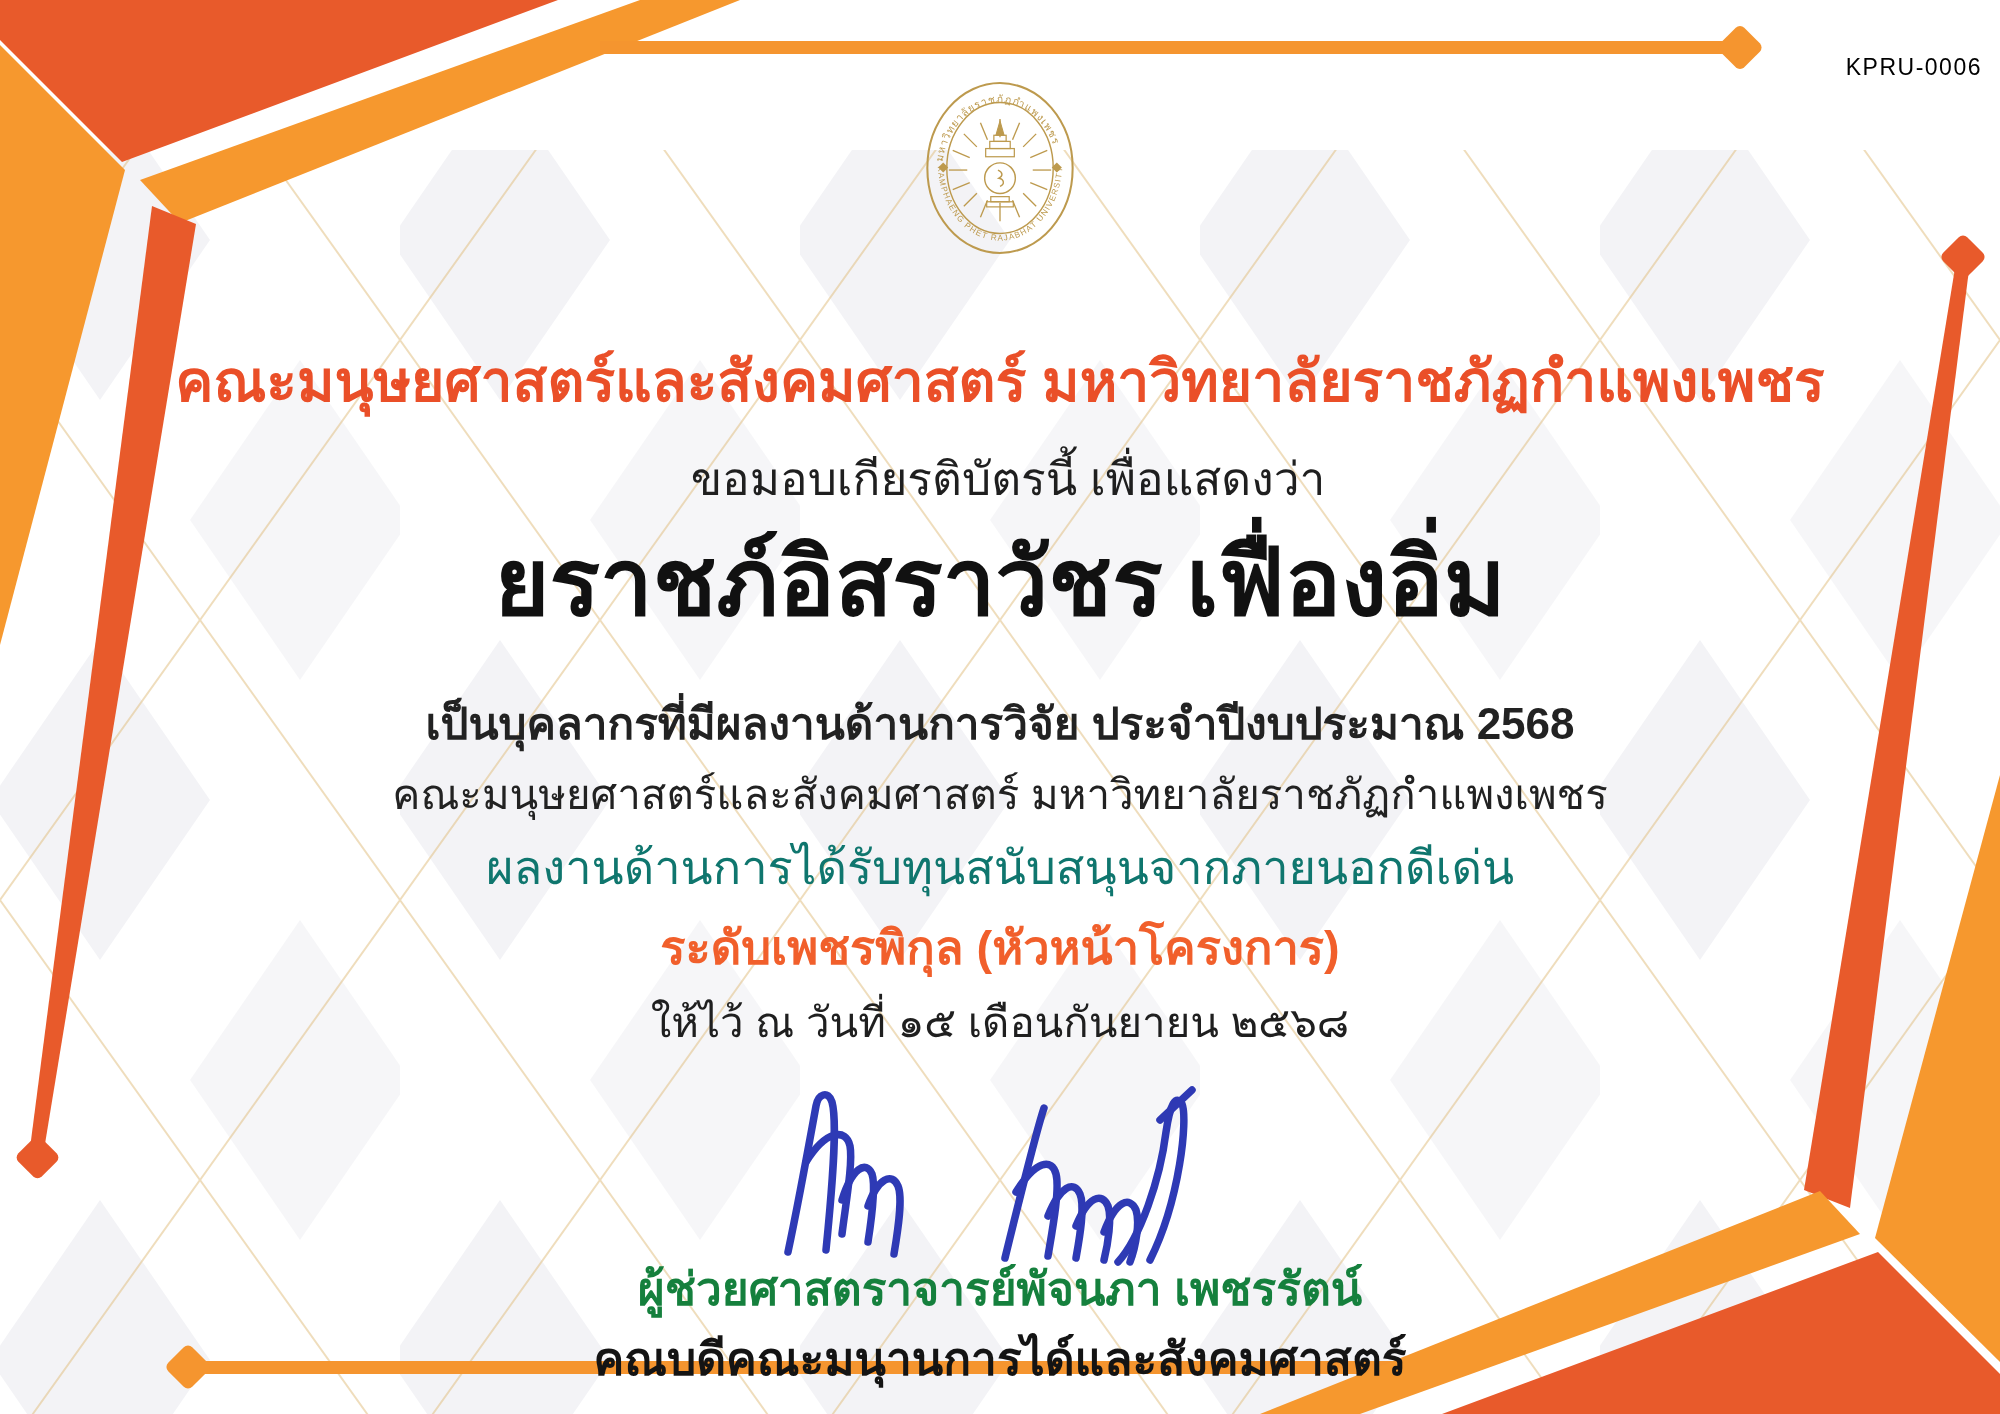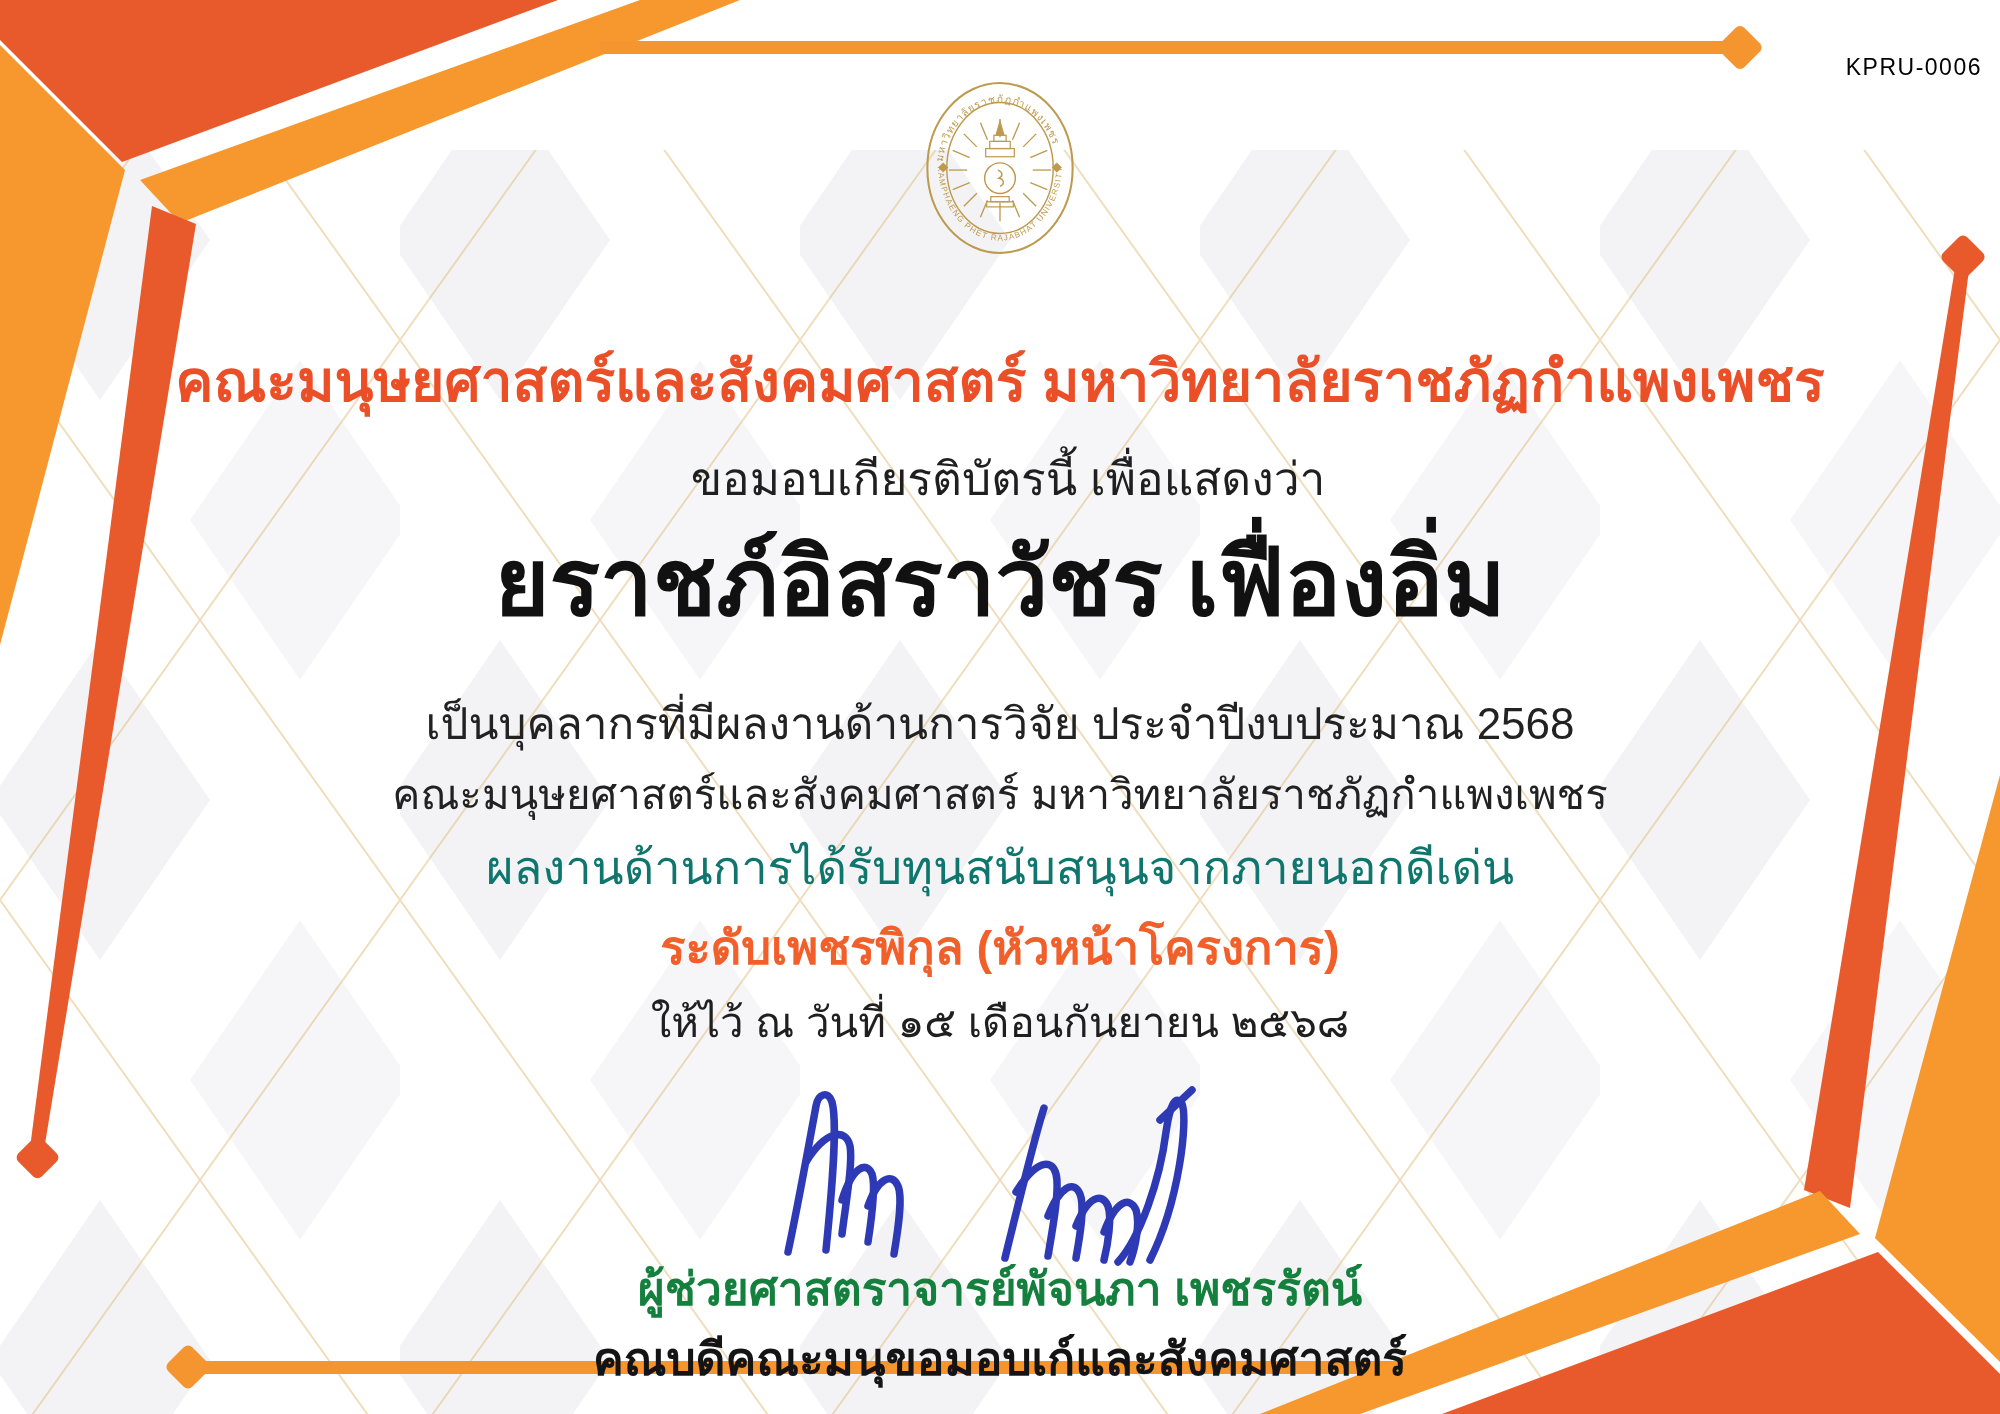--- a/index.html
+++ b/index.html
@@ -5,21 +5,21 @@
   html,body{margin:0;padding:0;background:#ffffff;}
   .stage{
     position:relative;width:2000px;height:1414px;overflow:hidden;background:#ffffff;
     font-family:"Liberation Sans",sans-serif;
   }
   .layer{position:absolute;left:0;top:0;width:100%;height:100%;pointer-events:none;}
   .txt{position:absolute;left:0;width:100%;text-align:center;line-height:1.18;white-space:nowrap;}
   .t-heading   {top:348px;font-size:57px;font-weight:700;color:#EA4F28;}
   .t-present   {top:452px;font-size:46px;font-weight:500;color:#1f1f1f;padding-left:8px;}
   .t-name      {top:528px;font-size:94px;font-weight:700;color:#111111;font-family:"Liberation Serif",serif;}
-  .t-ach1      {top:698px;font-size:44px;font-weight:400;color:#222222;}
+  .t-ach1      {top:698px;font-size:44px;font-weight:700;color:#222222;}
   .t-ach2      {top:770px;font-size:42px;font-weight:400;color:#222222;}
   .t-award     {top:840px;font-size:47px;font-weight:500;color:#0f766e;}
   .t-level     {top:920px;font-size:47px;font-weight:700;color:#F15F2B;}
   .t-date      {top:998px;font-size:42px;font-weight:400;color:#1f1f1f;}
   .t-signer    {top:1262px;font-size:46px;font-weight:700;color:#15803d;}
   .t-title     {top:1332px;font-size:46px;font-weight:700;color:#141414;}
   .t-code{
     position:absolute;top:54px;right:18px;width:auto;left:auto;
     font-size:23px;font-weight:500;letter-spacing:1.5px;color:#000000;
   }
@@ -122,21 +122,21 @@
 
   <div class="txt t-heading" style="z-index:2">คณะมนุษยศาสตร์และสังคมศาสตร์ มหาวิทยาลัยราชภัฏกำแพงเพชร</div>
   <div class="txt t-present" style="z-index:2">ขอมอบเกียรติบัตรนี้ เพื่อแสดงว่า</div>
   <div class="txt t-name" style="z-index:2">ยราชภ์อิสราวัชร เฟื่องอิ่ม</div>
   <div class="txt t-ach1" style="z-index:2">เป็นบุคลากรที่มีผลงานด้านการวิจัย ประจำปีงบประมาณ 2568</div>
   <div class="txt t-ach2" style="z-index:2">คณะมนุษยศาสตร์และสังคมศาสตร์ มหาวิทยาลัยราชภัฏกำแพงเพชร</div>
   <div class="txt t-award" style="z-index:2">ผลงานด้านการได้รับทุนสนับสนุนจากภายนอกดีเด่น</div>
   <div class="txt t-level" style="z-index:2">ระดับเพชรพิกุล (หัวหน้าโครงการ)</div>
   <div class="txt t-date" style="z-index:2">ให้ไว้ ณ วันที่ ๑๕ เดือนกันยายน ๒๕๖๘</div>
   <div class="txt t-signer" style="z-index:2">ผู้ช่วยศาสตราจารย์พัจนภา เพชรรัตน์</div>
-  <div class="txt t-title" style="z-index:2">คณบดีคณะมนุขอมอบเก์และสังคมศาสตร์</div>
+  <div class="txt t-title" style="z-index:2">คณบดีคณะมนุานการได์และสังคมศาสตร์</div>
 
   <svg class="layer" style="z-index:3" viewBox="0 0 2000 1414">
     <g fill="none" stroke="#2632B2" stroke-width="7.5" stroke-linecap="round" stroke-linejoin="round" opacity="0.96">
       <path d="M788,1252 C798,1205 812,1128 816,1106 C818,1094 828,1090 832,1102 C837,1120 834,1170 826,1250"></path>
       <path d="M806,1162 C826,1130 846,1128 850,1146 C853,1162 846,1202 842,1234"></path>
       <path d="M842,1200 C852,1168 866,1160 872,1174 C876,1186 872,1216 868,1242"></path>
       <path d="M868,1206 C878,1178 892,1172 898,1186 C903,1198 898,1230 894,1254"></path>
       <path d="M1005,1258 C1018,1205 1036,1132 1044,1108"></path>
       <path d="M1016,1192 C1036,1160 1052,1158 1056,1174 C1060,1190 1052,1232 1048,1256"></path>
       <path d="M1048,1216 C1060,1186 1074,1180 1080,1194 C1085,1206 1080,1236 1076,1258"></path>

